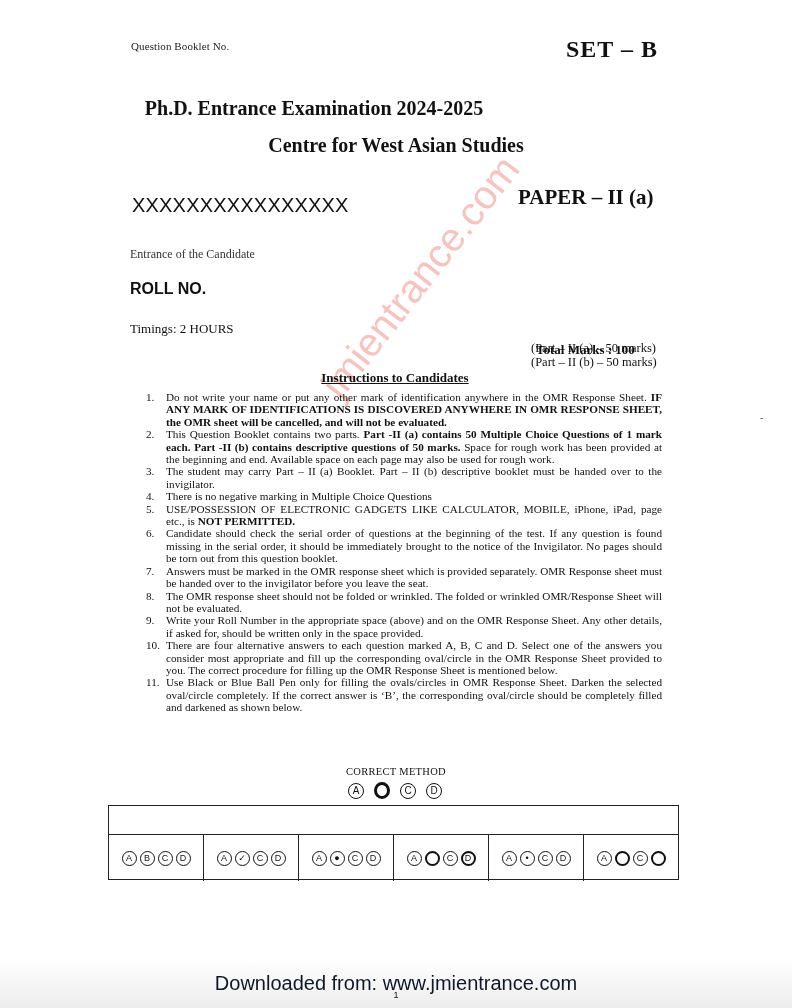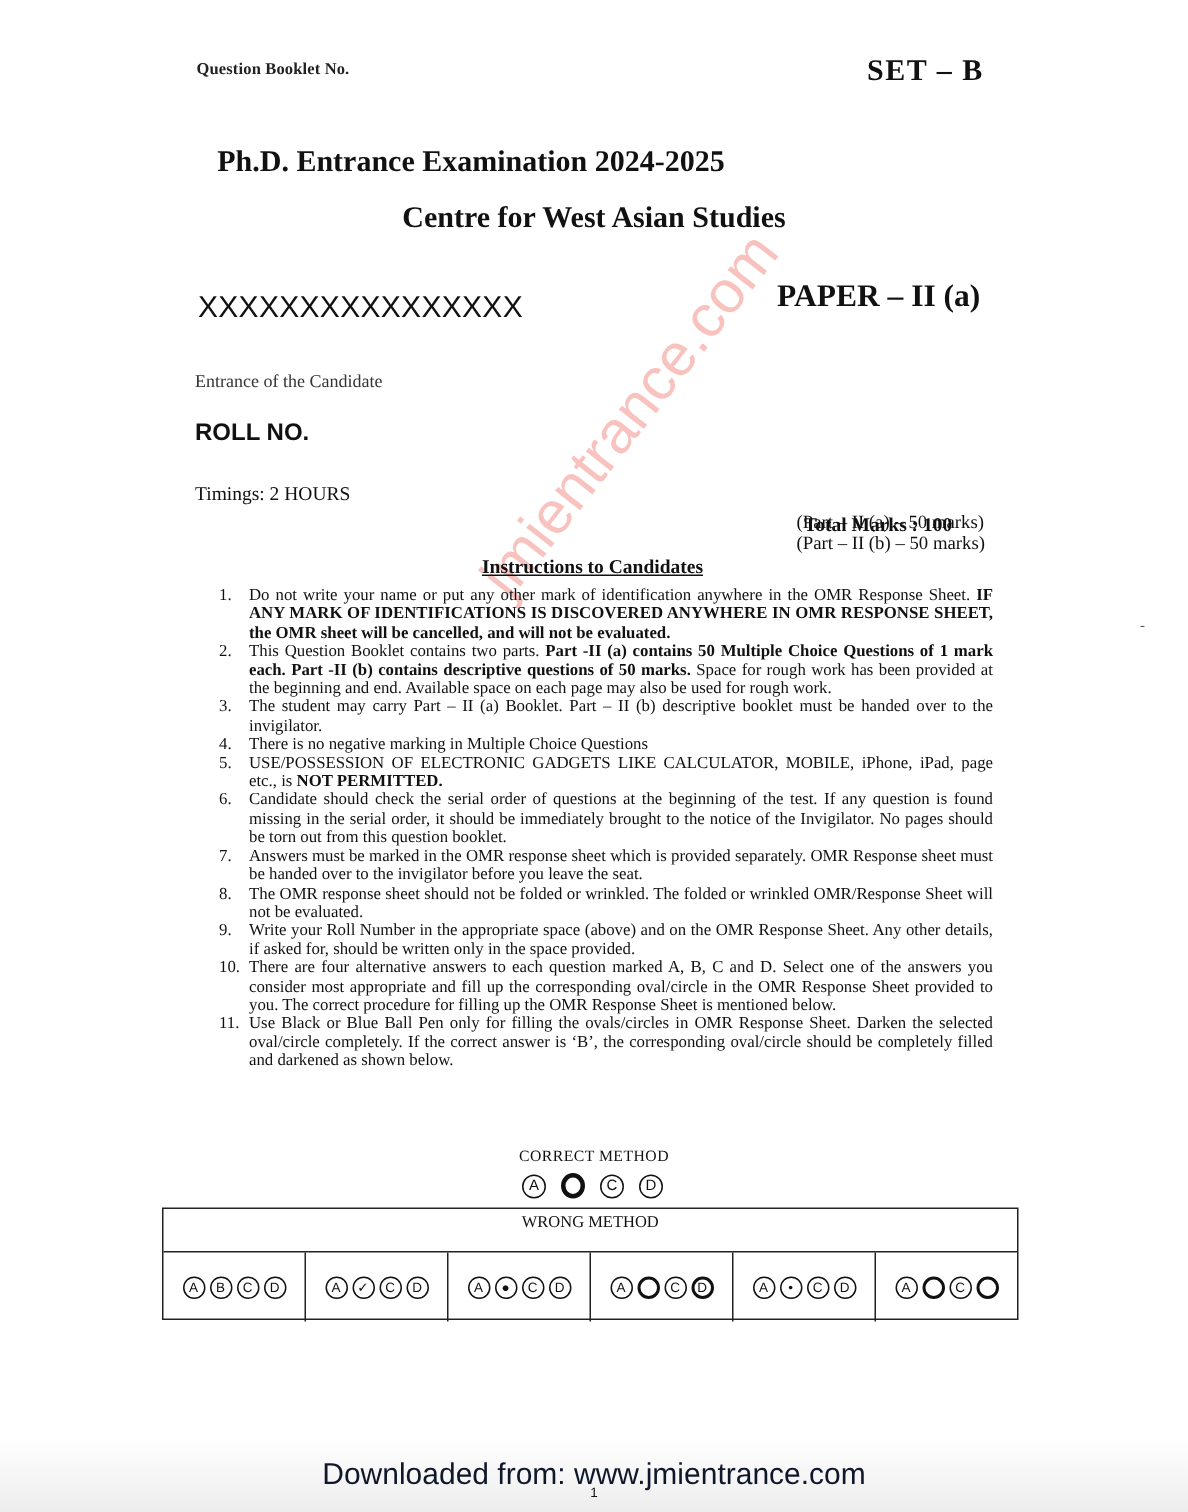--- a/index.html
+++ b/index.html
@@ -2,22 +2,22 @@
 <html><head>
 <meta charset="utf-8">
 <style>
   html, body { margin:0; padding:0; }
   body {
     width:792px; height:1008px; position:relative; overflow:hidden;
     background:#ffffff; color:#111;
     font-family:"Liberation Serif", "DejaVu Serif", serif;
   }
   .abs { position:absolute; }
-  .booklet { left:131px; top:40px; font-size:11px; font-weight:bold; letter-spacing:0.1px; color:#222; }
-  .set { left:566px; top:36px; font-size:20px; font-weight:bold; letter-spacing:1px;margin-left:12px; }
+  .booklet { left:131px; top:40px; font-size:11px; font-weight:normal; letter-spacing:0.1px; color:#222; }
+  .set { left:566px; top:36px; font-size:24px; font-weight:bold; letter-spacing:1px; }
   .title1 { left:0; width:628px; top:97px; text-align:center; font-size:20px; font-weight:bold; }
   .title2 { left:0; width:792px; top:134px; text-align:center; font-size:20px; font-weight:bold; padding-left:0px; }
   .xxx { left:132px; top:194px; font-family:"Liberation Sans", sans-serif; font-weight:normal; font-size:20px; letter-spacing:0.2px; }
   .paper { left:518px; top:185px; font-size:21px; font-weight:bold; }
   .sig { left:130px; top:247px; font-size:12px; color:#333; }
   .roll { left:130px; top:280px; font-family:"Liberation Sans", sans-serif; font-size:16px; font-weight:bold; }
   .timing { left:130px; top:321px; font-size:13px; font-weight:normal; }
   .marks { left:536px; top:325px; font-size:13px; font-weight:bold;margin-top:17px; }
   .part-a { left:531px; top:341px; font-size:12.5px; }
   .part-b { left:531px; top:355px; font-size:12.5px; }
@@ -125,21 +125,20 @@
 
 <div class="abs correct-label">CORRECT METHOD</div>
 <div class="abs correct-row">
   <div class="bubble">A</div>
   <div class="bubble dark"></div>
   <div class="bubble">C</div>
   <div class="bubble">D</div>
 </div>
 
 <div class="abs wrong-box">
-  <div class="wrong-label">WRONG METHOD</div>
   <div class="wrong-row" id="wrong-row">
       <div class="cell">
         <div class="sb">A</div>
         <div class="sb">B</div>
         <div class="sb">C</div>
         <div class="sb">D</div>
       </div>
       <div class="cell">
         <div class="sb">A</div>
         <div class="sb">✓</div>

